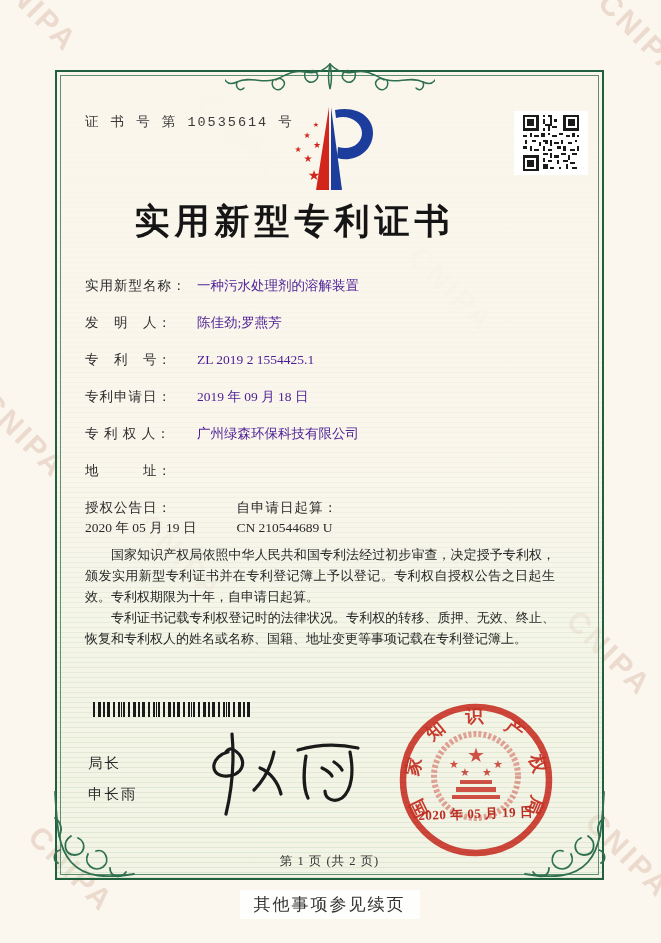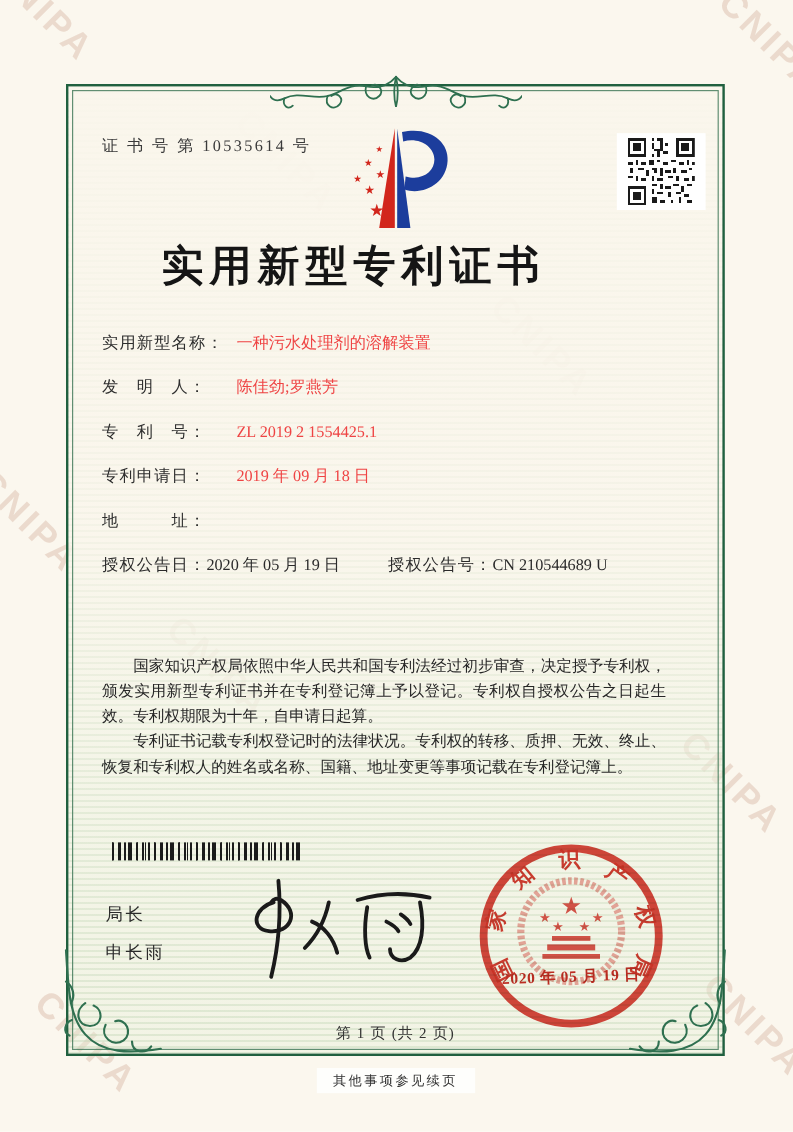--- a/index.html
+++ b/index.html
@@ -28,38 +28,38 @@
       repeating-linear-gradient(180deg, rgba(168,198,158,0.38) 0 1px, rgba(255,255,255,0) 1px 5px);
   }
   .frame::after{
     content:"";position:absolute;left:3px;top:3px;right:3px;bottom:3px;
     border:1px solid rgba(46,107,74,0.75);
   }
   .ornament{position:absolute;pointer-events:none;}
   
   .cert-no{
     position:absolute;left:85px;top:113px;
-    font-size:13.5px;letter-spacing:2px;color:#3a3a3a;
+    font-size:13.5px;letter-spacing:2px;color:#3a3a3a;font-family:Liberation Mono, monospace;
   }
   .logo{position:absolute;left:283px;top:100px;}
   .qr-box{
     position:absolute;left:514px;top:111px;width:74px;height:64px;
     background:#ffffff;display:flex;align-items:center;justify-content:center;
   }
   .title{
     position:absolute;left:0;top:198px;width:589px;text-align:center;
     font-size:35px;font-weight:700;letter-spacing:5px;color:#151515;
   }
   
   .fields{position:absolute;left:85px;top:276px;width:468px;font-size:13.5px;}
   .field{display:flex;margin-bottom:17px;line-height:20px;align-items:flex-end;}
   .flabel{width:112px;flex:none;letter-spacing:1px;color:#2e2e2e;white-space:nowrap;}
-  .fvalue{flex:1;color:#ef4444;}
+  .fvalue{flex:1;color:#4c1d95;}
   .grant-row{display:flex;margin-top:1px;}
-  .grant-row .pair{display:flex;line-height:20px;}
+  .grant-row .pair{display:flex;line-height:20px;flex-direction:column;}
   .grant-row .pair.right{margin-left:40px;}
   .grant-row .glabel{letter-spacing:1px;white-space:nowrap;}
   
   .body-text{
     position:absolute;left:85px;top:544px;width:470px;
     font-size:13px;line-height:21px;text-align:justify;color:#262626;
   }
   .body-text p{margin:0;text-indent:2em;}
   
   .barcode{
@@ -78,21 +78,21 @@
   
   .seal{position:absolute;left:396px;top:700px;mix-blend-mode:multiply;opacity:0.93;}
   
   .page-info{
     position:absolute;left:55px;top:853px;width:549px;text-align:center;
     font-size:12.5px;letter-spacing:1px;color:#333;
   }
   .footer-note-wrap{position:absolute;left:55px;top:890px;width:549px;text-align:center;}
   .footer-note{
     display:inline-block;background:rgba(255,255,255,0.8);
-    padding:3px 14px;font-size:11px;letter-spacing:2px;color:#333;
+    padding:3px 14px;font-size:17px;letter-spacing:2px;color:#333;
   }
 </style>
 </head>
 <body>
 
 <span class="wm" style="left:-18px;top:-8px">CNIPA</span>
 <span class="wm" style="left:588px;top:18px">CNIPA</span>
 <span class="wm light" style="left:185px;top:118px">CNIPA</span>
 <span class="wm light" style="left:398px;top:272px">CNIPA</span>
 <span class="wm" style="left:-30px;top:418px">CNIPA</span>
@@ -189,29 +189,33 @@
   </div>
   <div class="field">
     <span class="flabel">专　利　号：</span>
     <span class="fvalue">ZL 2019 2 1554425.1</span>
   </div>
   <div class="field">
     <span class="flabel">专利申请日：</span>
     <span class="fvalue">2019 年 09 月 18 日</span>
   </div>
   <div class="field">
+    <span class="flabel">专 利 权 人：</span>
+    <span class="fvalue">广州绿森环保科技有限公司</span>
+  </div>
+  <div class="field">
     <span class="flabel">地　　　址：</span>
   </div>
   <div class="grant-row">
     <span class="pair">
       <span class="glabel">授权公告日：</span>
       <span>2020 年 05 月 19 日</span>
     </span>
     <span class="pair right">
-      <span class="glabel">授权公告号：</span>
+      <span class="glabel">自申请日起算：</span>
       <span>CN 210544689 U</span>
     </span>
   </div>
 </div>
 
 <div class="body-text">
   <p>国家知识产权局依照中华人民共和国专利法经过初步审查，决定授予专利权，颁发实用新型专利证书并在专利登记簿上予以登记。专利权自授权公告之日起生效。专利权期限为十年，自申请日起算。</p>
   <p>专利证书记载专利权登记时的法律状况。专利权的转移、质押、无效、终止、恢复和专利权人的姓名或名称、国籍、地址变更等事项记载在专利登记簿上。</p>
 </div>
 

